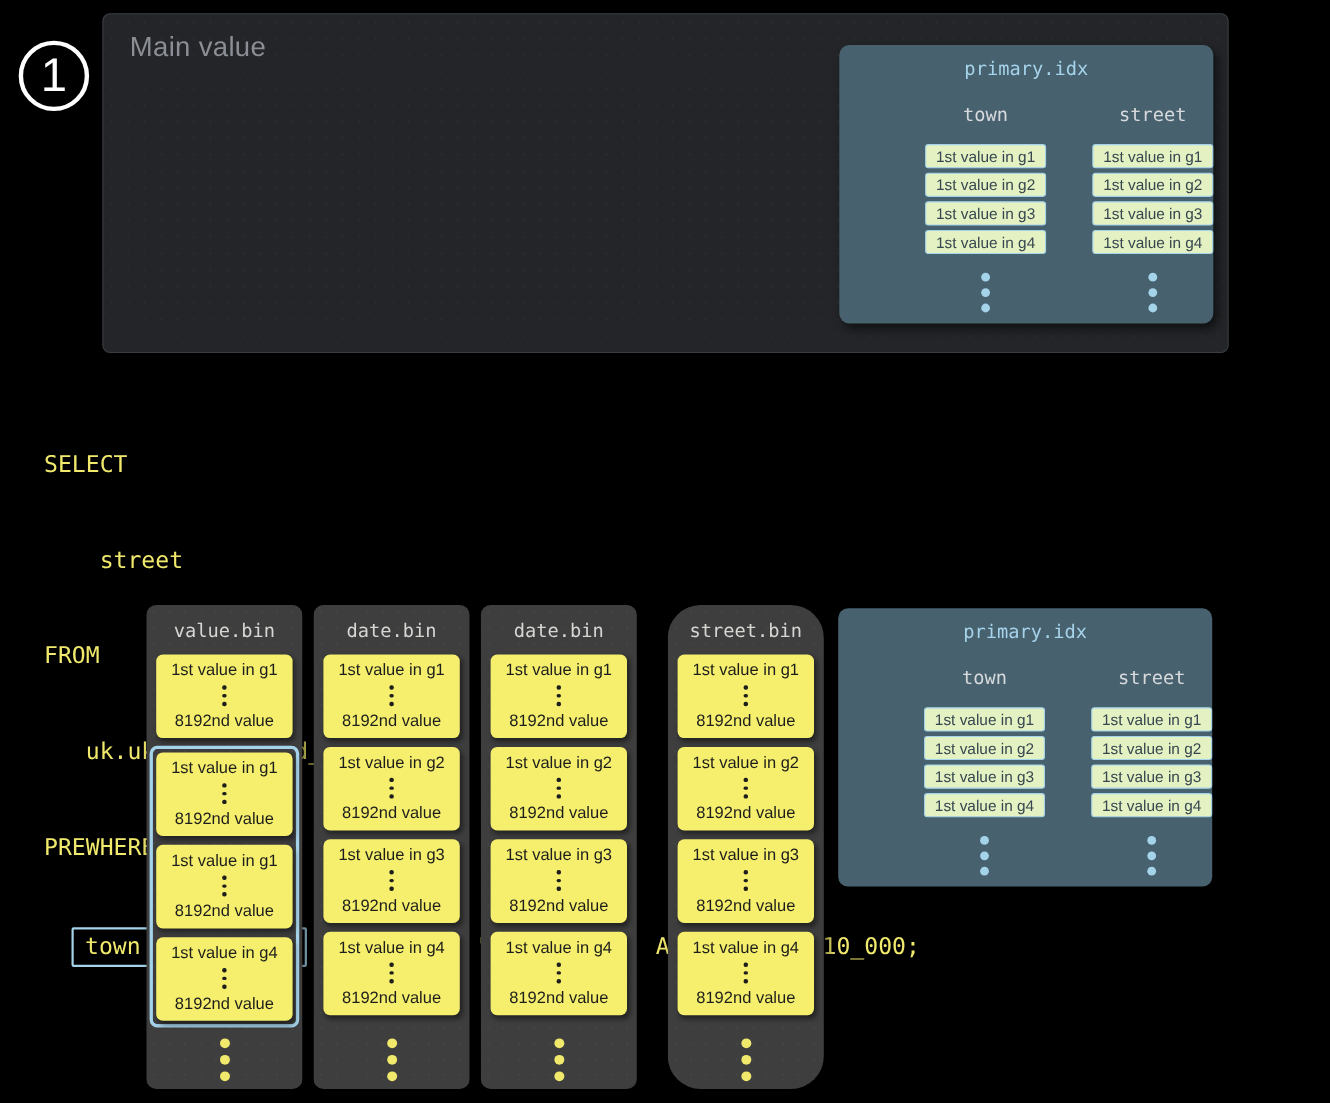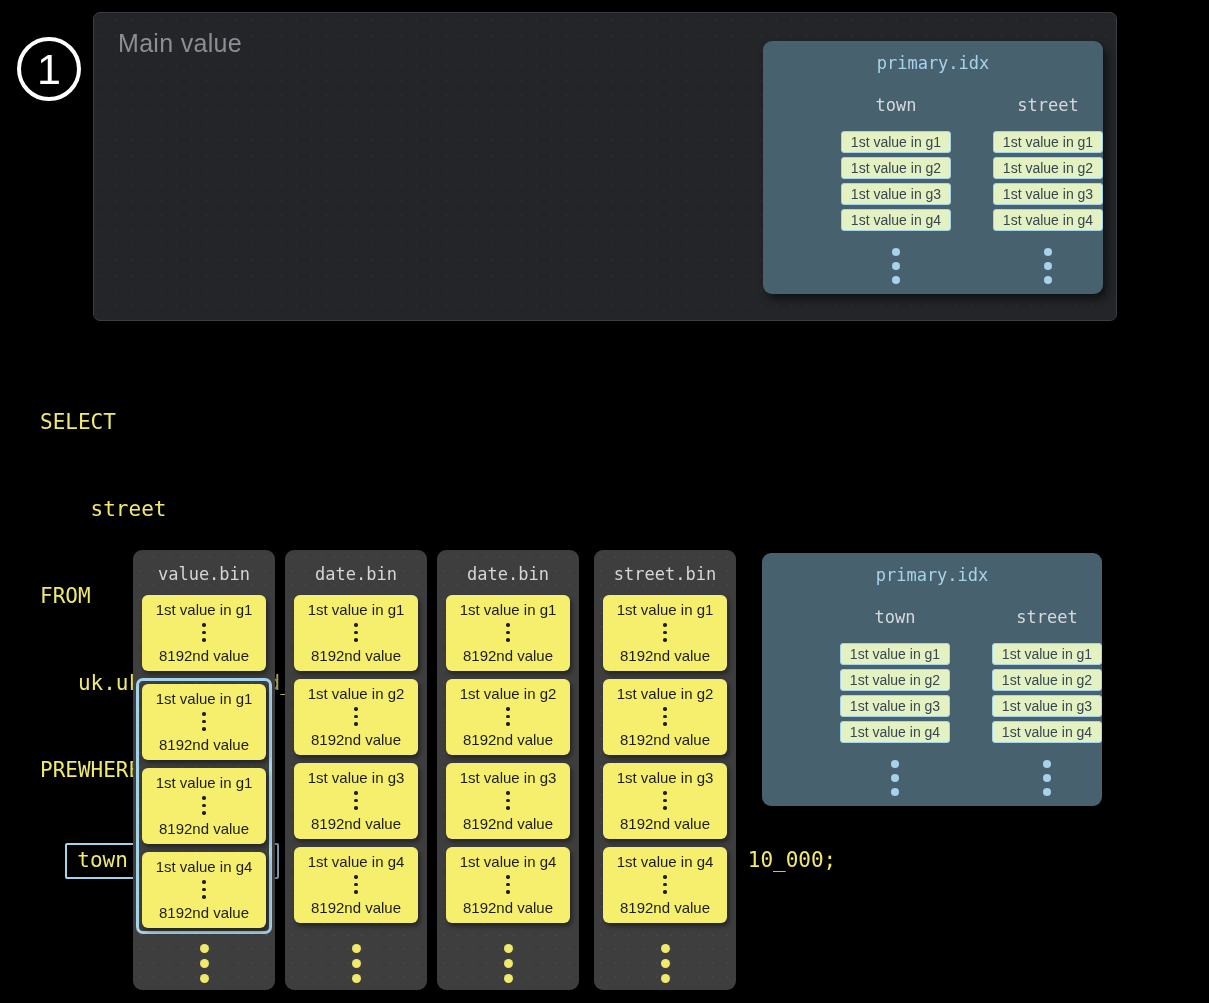--- a/index.html
+++ b/index.html
@@ -73,21 +73,21 @@
   
   .bin-panel {
     position:absolute; top:550px; width:142px; height:440px;
     background:#3E3E3E; border-radius:9px; box-shadow:4px 5px 9px rgba(0,0,0,.5);
     background-image:radial-gradient(rgba(255,255,255,0.035) 1px, transparent 1.4px);
     background-size:14px 14px;
   }
   #bin-row .bin-panel:nth-child(1){ left:133px; }
   #bin-row .bin-panel:nth-child(2){ left:285px; }
   #bin-row .bin-panel:nth-child(3){ left:437px; }
-  #bin-row .bin-panel:nth-child(4){ left:594px; }
+  #bin-row .bin-panel:nth-child(4){ left:607px;border-radius:30px; }
   .bin-title {
     text-align:center; margin-top:14px; color:#d8d6d3;
     font-family:"DejaVu Sans Mono", monospace; font-size:17px;
   }
   .granules { margin-top:11px; display:flex; flex-direction:column; align-items:center; gap:8px; }
   .granule {
     width:124px; height:76px; background:var(--granule,#F5EF6D);
     border-radius:6px; color:#1d1d1b; font-size:15px;
     display:flex; flex-direction:column; align-items:center; justify-content:space-between;
     padding:6px 0 7px; box-shadow:2px 3px 5px rgba(0,0,0,.45); white-space:nowrap;

